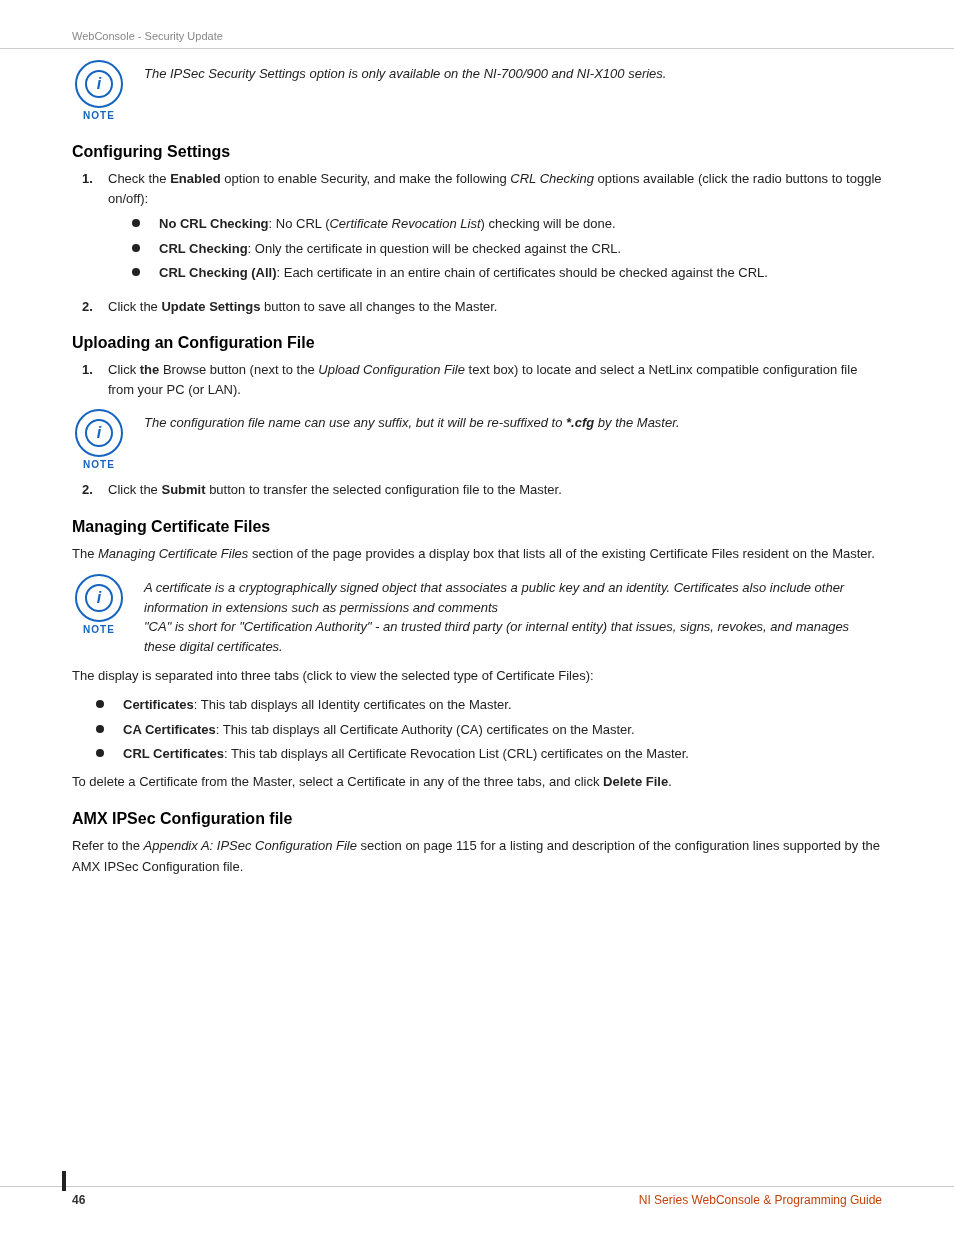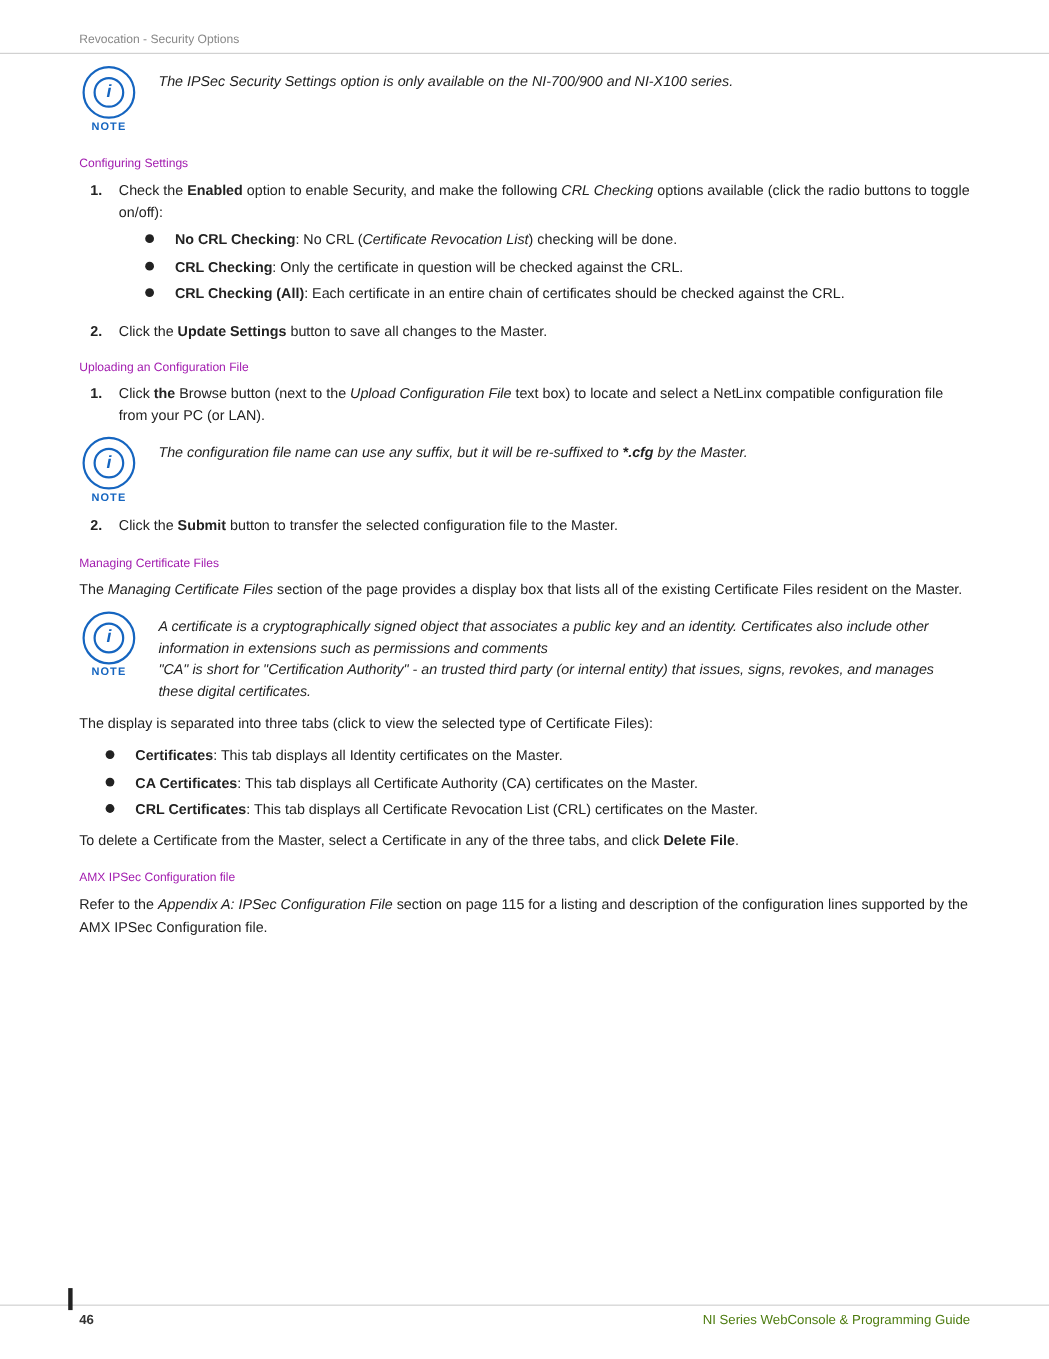--- a/index.html
+++ b/index.html
@@ -83,23 +83,23 @@
     }
     .note-text {
       font-style: italic;
       font-size: 13px;
       color: #222;
       line-height: 1.5;
       padding-top: 4px;
     }
     
     .section-heading {
-      color: #a21caf;
-      font-size: 11px;
-      font-weight: normal;
+      color: #000000;
+      font-size: 16px;
+      font-weight: bold;
       margin-bottom: 8px;
       margin-top: 4px;
     }
     
     .numbered-list {
       margin-left: 10px;
       margin-bottom: 10px;
     }
     .numbered-item {
       display: flex;
@@ -159,37 +159,37 @@
       left: 72px;
       font-size: 12px;
       color: #333;
       font-weight: bold;
     }
     .footer-right {
       position: absolute;
       bottom: 28px;
       right: 72px;
       font-size: 12px;
-      color: #4d7c0f;
+      color: #c2410c;
     }
     .left-bar {
       position: absolute;
       left: 62px;
       bottom: 44px;
       width: 4px;
       height: 20px;
       background: #222;
     }
   </style>
 </head>
 <body>
 
 <div class="page-wrapper">
   <div class="top-rule"></div>
-  <div class="header-label">Revocation - Security Options</div>
+  <div class="header-label">WebConsole - Security Update</div>
 
   <div class="content-area">
 
     <div class="note-box">
       <div class="note-icon">
         <div class="note-icon-circle">
           <div class="note-icon-inner">i</div>
         </div>
         <div class="note-label">NOTE</div>
       </div>

